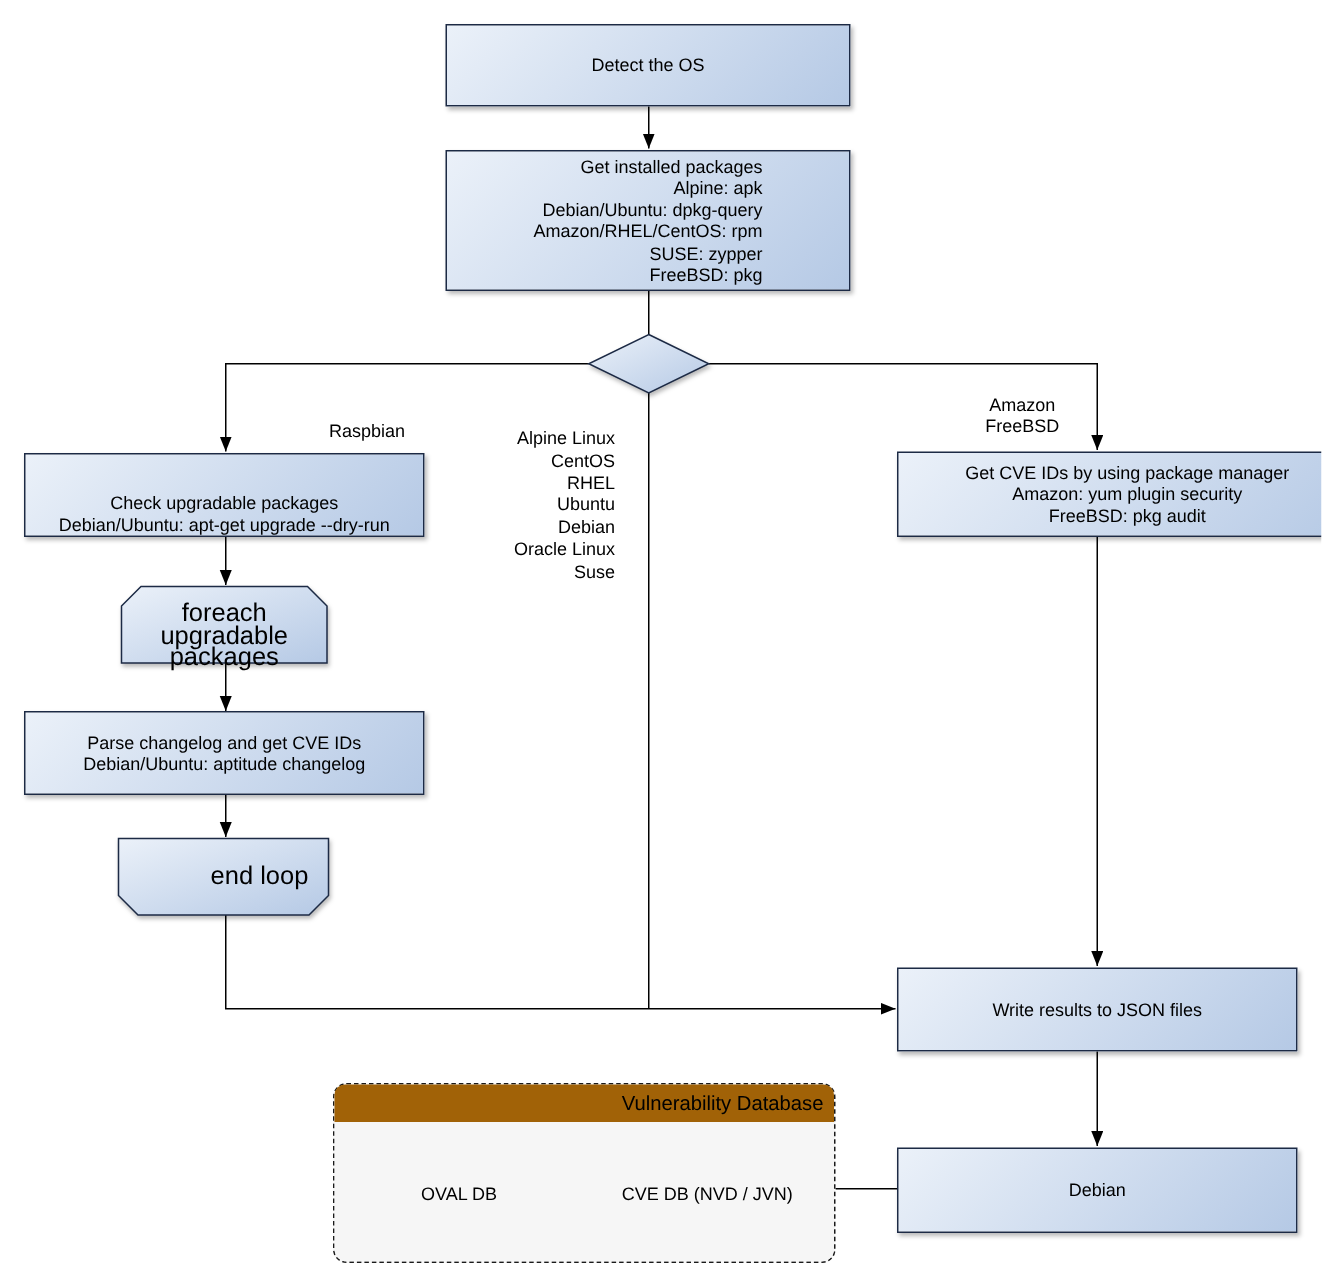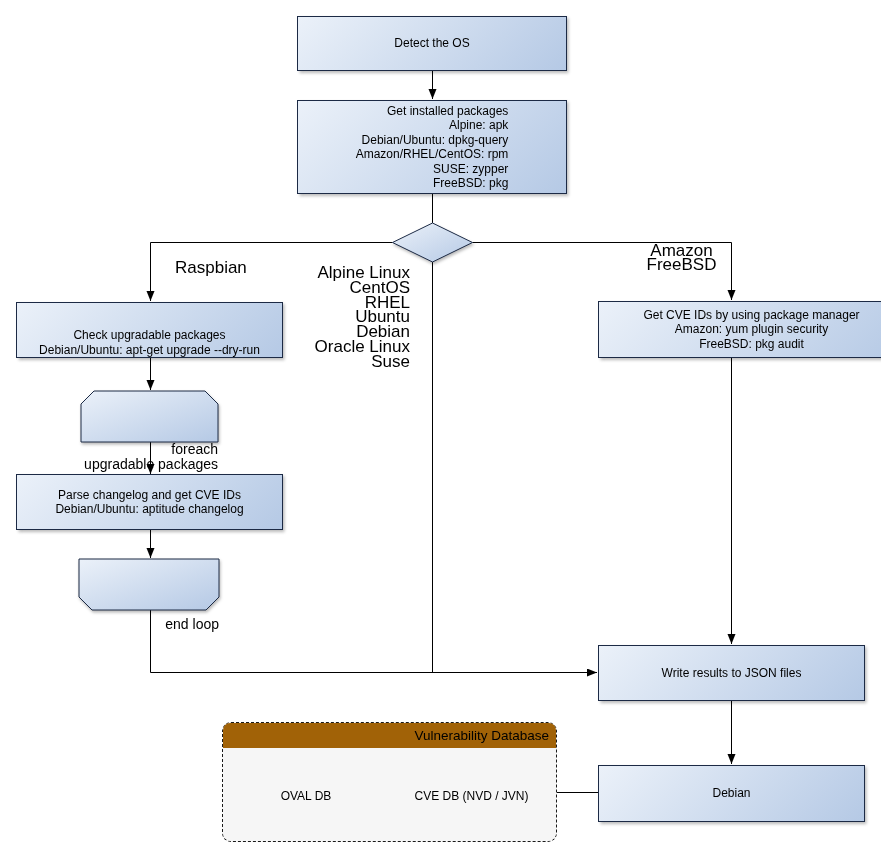--- a/index.html
+++ b/index.html
@@ -40,32 +40,32 @@
     white-space: pre-line;
     box-shadow: 1.5px 2px 3px rgba(0,0,0,0.28);
   }
   .node .inner-right {
     text-align: right;
     white-space: pre-line;
   }
   .float-label {
     position: absolute;
     z-index: 2;
+    font-size: 12px;
+    line-height: 14.8px;
+    white-space: pre-line;
+    margin-top: 19px;
+  }
+  .shape-label {
+    position: absolute;
+    z-index: 2;
     font-size: 17px;
-    line-height: 14.8px;
-    white-space: pre-line;
-  }
-  .shape-label {
-    position: absolute;
-    z-index: 2;
-    font-size: 14px;
     line-height: 14.5px;
-    text-align: right;
-    white-space: pre-line;
-    margin-top: 40px;
+    text-align: center;
+    white-space: pre-line;
   }
   .db-container {
     position: absolute;
     z-index: 2;
     left: 222px;
     top: 722px;
     width: 335px;
     height: 120px;
     box-sizing: border-box;
     background: #f6f6f6;
@@ -174,23 +174,23 @@
     <span>Write results to JSON files</span>
   </div>
 
   <div class="node" style="left:598px; top:765px; width:267px; height:57px;">
     <span>Debian</span>
   </div>
 
   <div class="shape-label" style="left:81px; top:402px; width:137px;">foreach
 upgradable  packages</div>
 
-  <div class="shape-label" style="left:79px; top:577px; width:140px;">end loop</div>
-
-  <div class="float-label" style="left:175px; top:261px; width:95px; text-align:left;">Raspbian</div>
+  <div class="shape-label" style="left:79px; top:577px; width:140px;padding-left:24px;">end loop</div>
+
+  <div class="float-label" style="left:175px; top:261px; width:95px; text-align:right;">Raspbian</div>
 
   <div class="float-label" style="left:644px; top:244px; width:75px; text-align:center; line-height:14px;">Amazon
 FreeBSD</div>
 
   <div class="float-label" style="left:300px; top:266px; width:110px; text-align:right;">Alpine Linux
 CentOS
 RHEL
 Ubuntu
 Debian
 Oracle Linux

